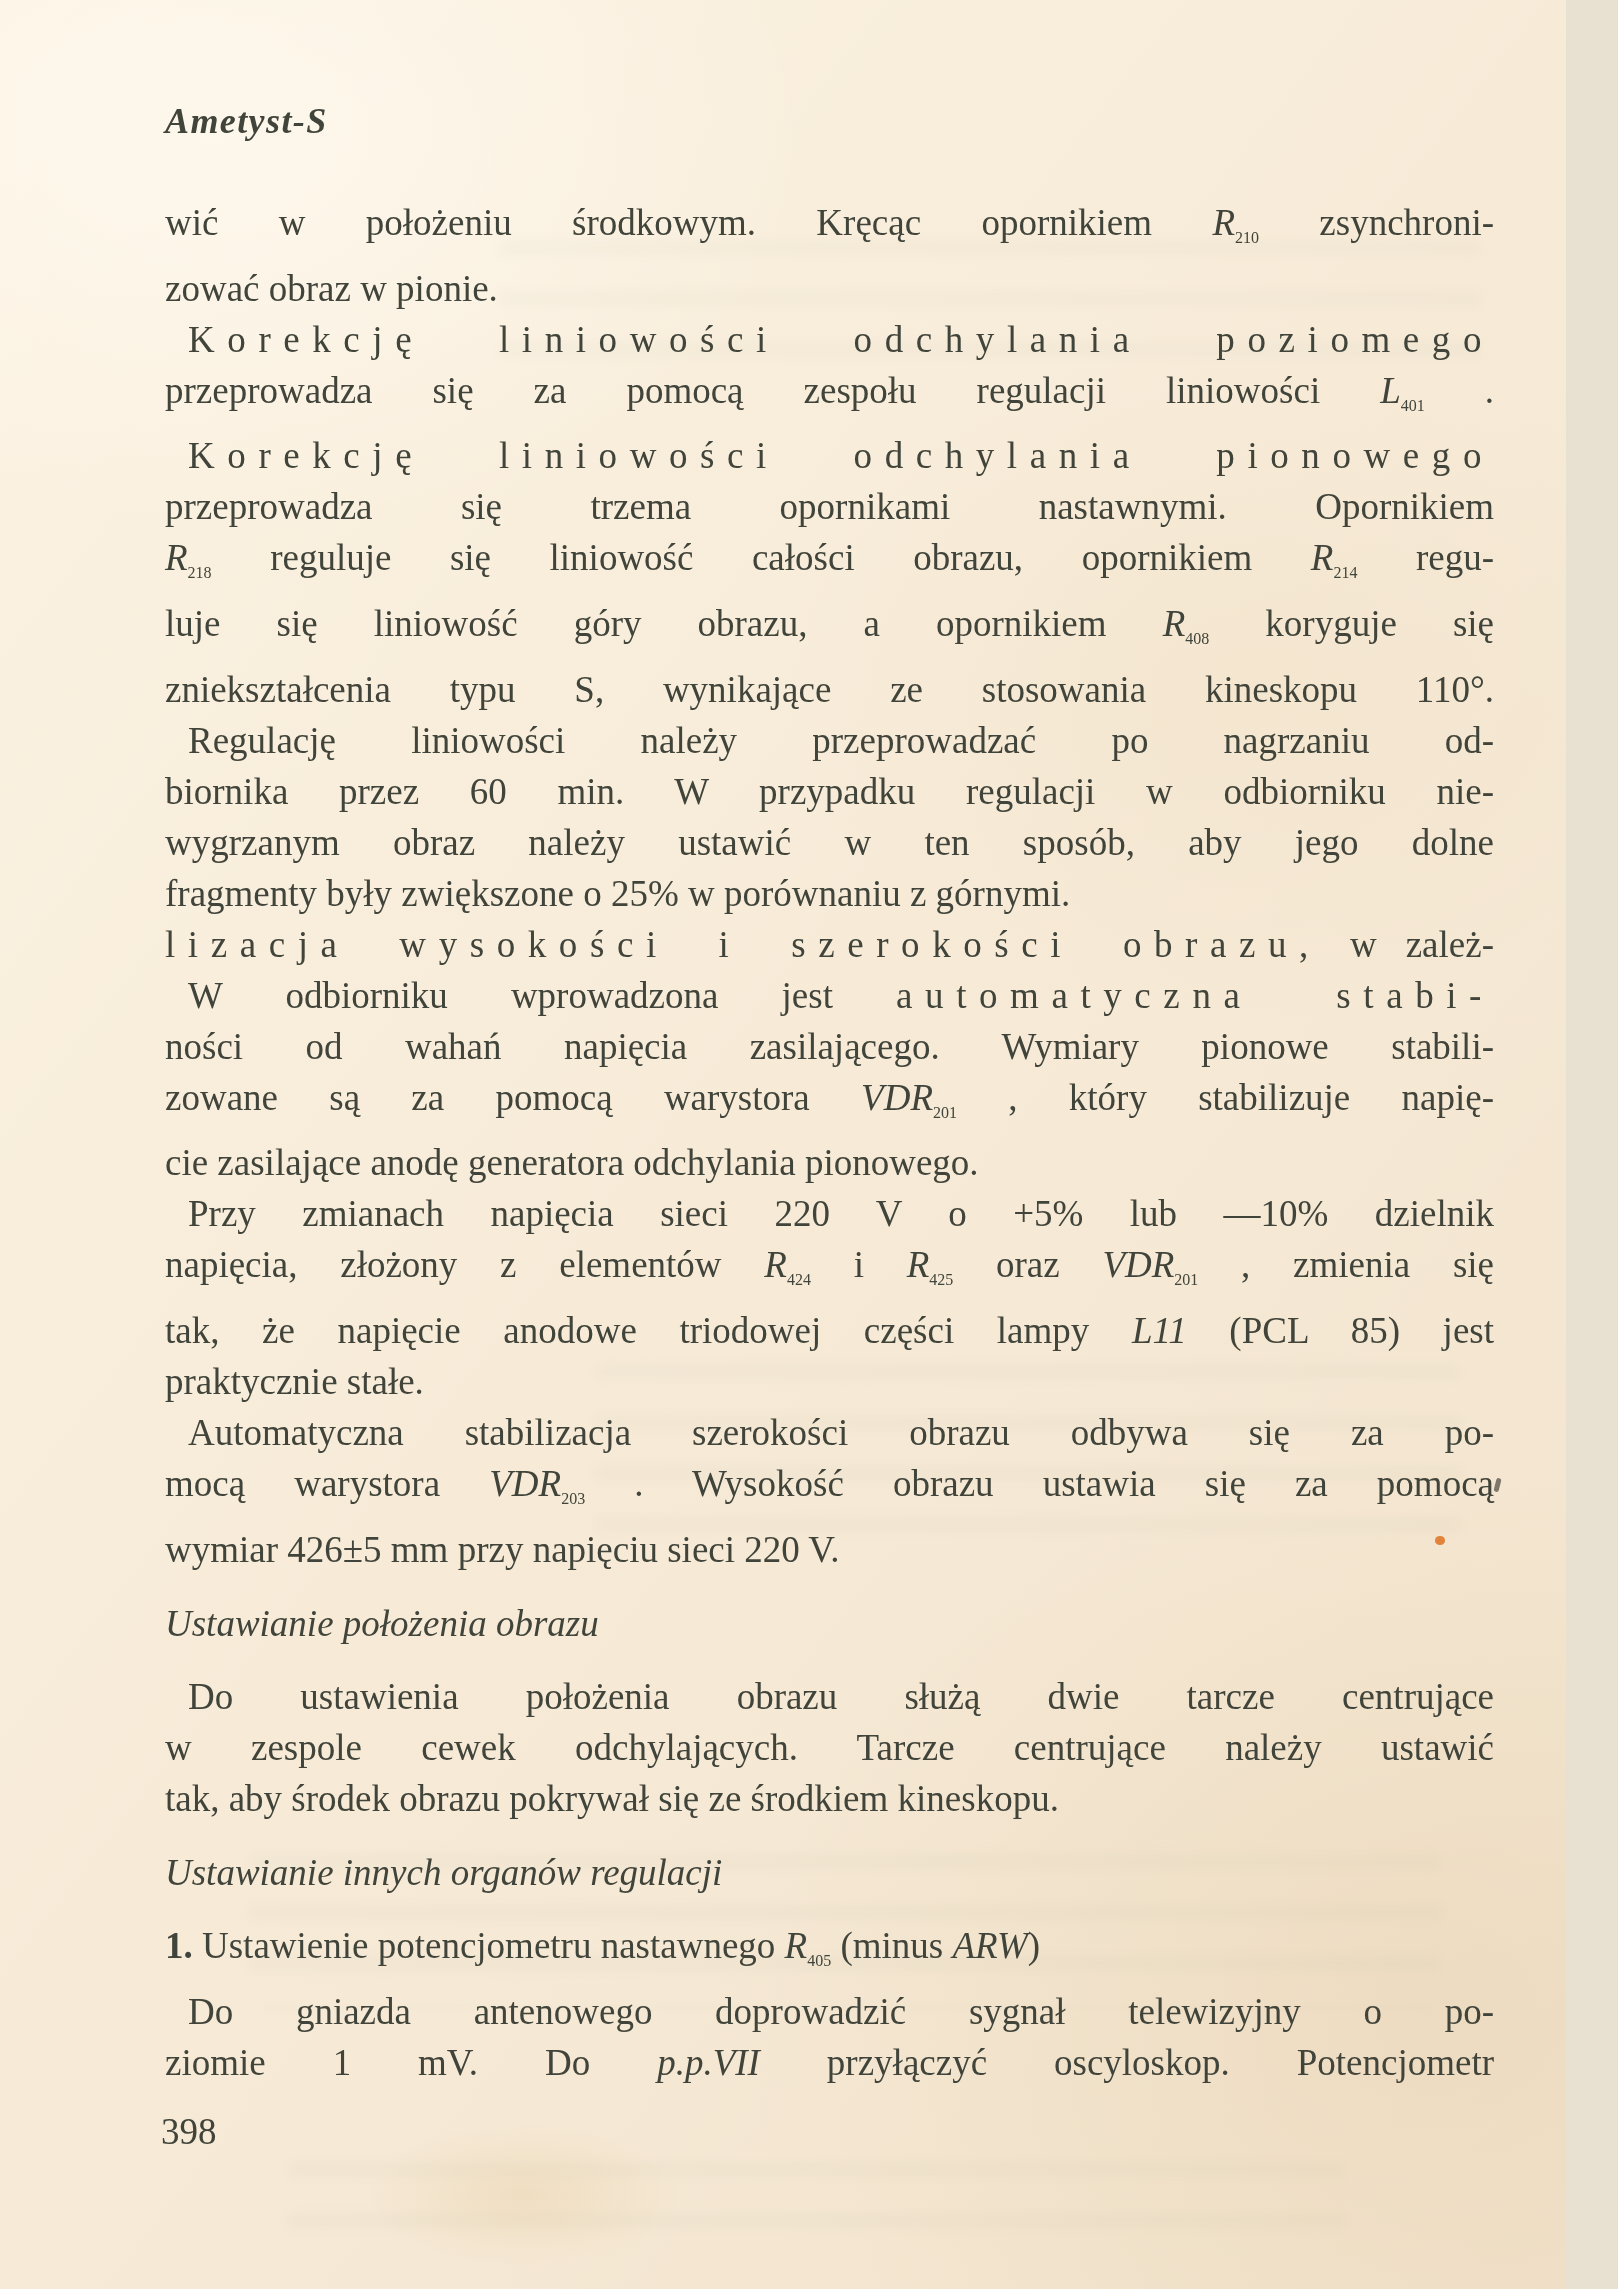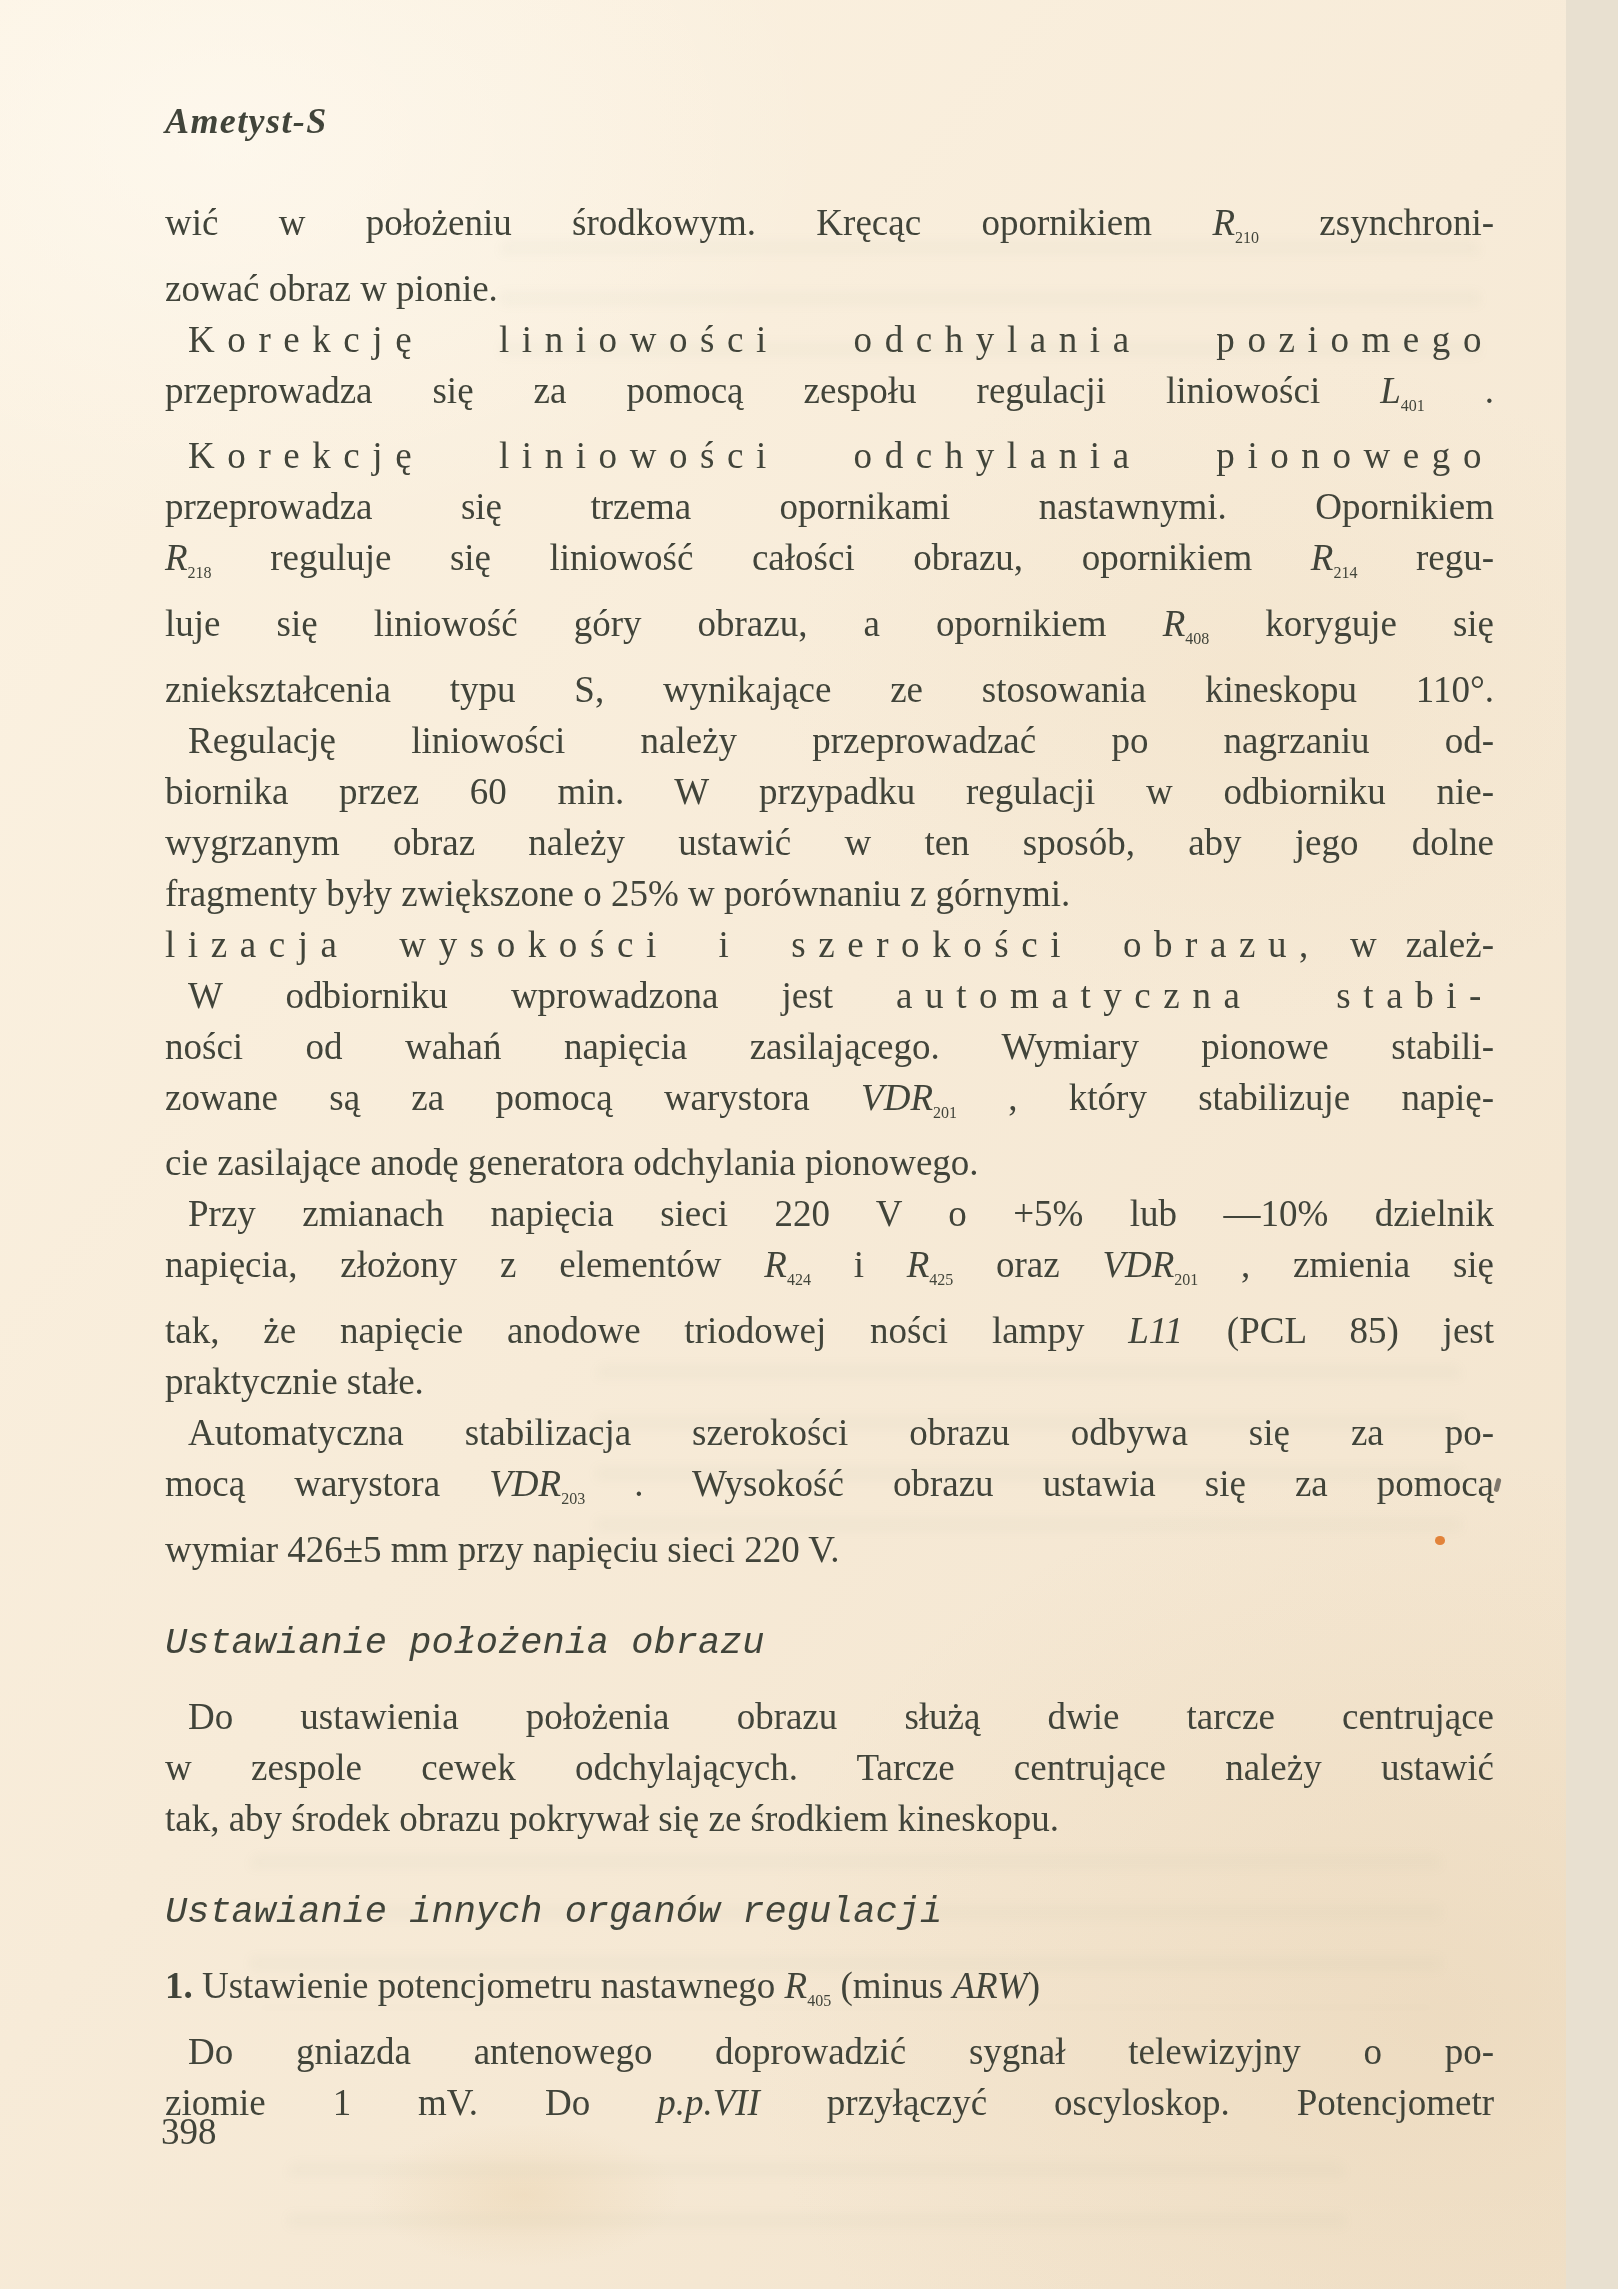--- a/index.html
+++ b/index.html
@@ -47,21 +47,21 @@
   }
   .text-block{
     position:absolute;left:165px;top:197px;width:1329px;
     font-size:37px;line-height:51px;
   }
   .line{text-align:justify;text-justify:inter-word;}
   .line.fill{text-align-last:justify;}
   .line.indent{text-indent:23px;}
   .heading{
     font-style:italic;font-size:37px;line-height:51px;
-    margin-top:43px;margin-bottom:22px;font-family:Liberation Mono, monospace;
+    margin-top:23px;margin-bottom:22px;
   }
   .it{font-style:italic;}
   .bd{font-weight:bold;}
   .sp{letter-spacing:.34em;word-spacing:.22em;}
   .sub{font-size:16px;vertical-align:-7.7px;letter-spacing:normal;}
   .page-number{
     position:absolute;left:161px;top:2110px;font-size:37px;
   }
 </style>
 </head>
@@ -90,21 +90,21 @@
       <div class="line fill"><span>biornika przez 60 min. W przypadku regulacji w odbiorniku nie-</span></div>
       <div class="line fill"><span>wygrzanym obraz należy ustawić w ten sposób, aby jego dolne</span></div>
       <div class="line"><span>fragmenty były zwiększone o 25% w porównaniu z górnymi.</span></div>
       <div class="line fill"><span class="sp">lizacja wysokości i szerokości obrazu,</span><span> w zależ-</span></div>
       <div class="line fill indent"><span>W odbiorniku wprowadzona jest </span><span class="sp">automatyczna stabi-</span></div>
       <div class="line fill"><span>ności od wahań napięcia zasilającego. Wymiary pionowe stabili-</span></div>
       <div class="line fill"><span>zowane są za pomocą warystora </span><span class="it">VDR</span><span class="sub">201</span><span> , który stabilizuje napię-</span></div>
       <div class="line"><span>cie zasilające anodę generatora odchylania pionowego.</span></div>
       <div class="line fill indent"><span>Przy zmianach napięcia sieci 220 V o +5% lub —10% dzielnik</span></div>
       <div class="line fill"><span>napięcia, złożony z elementów </span><span class="it">R</span><span class="sub">424</span><span> i </span><span class="it">R</span><span class="sub">425</span><span> oraz </span><span class="it">VDR</span><span class="sub">201</span><span> , zmienia się</span></div>
-      <div class="line fill"><span>tak, że napięcie anodowe triodowej ności lampy </span><span class="it">L11</span><span> (PCL 85) jest</span></div>
+      <div class="line fill"><span>tak, że napięcie anodowe triodowej części lampy </span><span class="it">L11</span><span> (PCL 85) jest</span></div>
       <div class="line"><span>praktycznie stałe.</span></div>
       <div class="line fill indent"><span>Automatyczna stabilizacja szerokości obrazu odbywa się za po-</span></div>
       <div class="line fill"><span>mocą warystora </span><span class="it">VDR</span><span class="sub">203</span><span> . Wysokość obrazu ustawia się za pomocą</span></div>
       <div class="line"><span>wymiar 426±5 mm przy napięciu sieci 220 V.</span></div>
       <div class="heading">Ustawianie położenia obrazu</div>
       <div class="line fill indent"><span>Do ustawienia położenia obrazu służą dwie tarcze centrujące</span></div>
       <div class="line fill"><span>w zespole cewek odchylających. Tarcze centrujące należy ustawić</span></div>
       <div class="line"><span>tak, aby środek obrazu pokrywał się ze środkiem kineskopu.</span></div>
       <div class="heading">Ustawianie innych organów regulacji</div>
       <div class="line"><span class="bd">1.</span><span>  Ustawienie potencjometru nastawnego </span><span class="it">R</span><span class="sub">405</span><span> (minus </span><span class="it">ARW</span><span>)</span></div>

